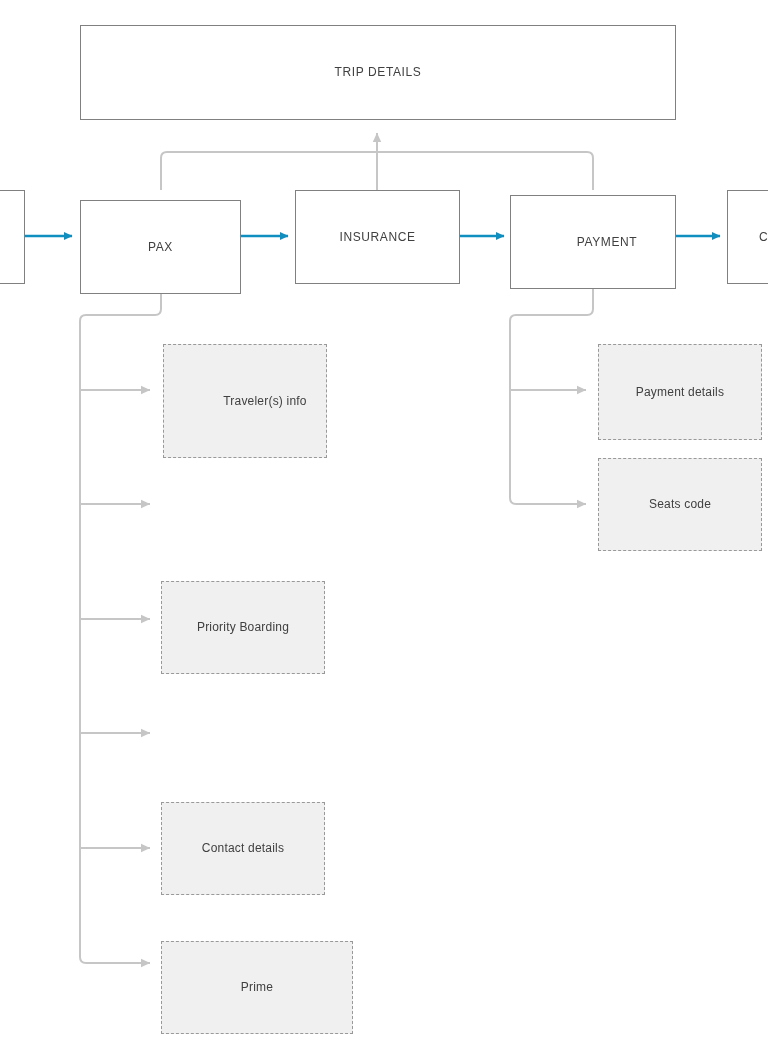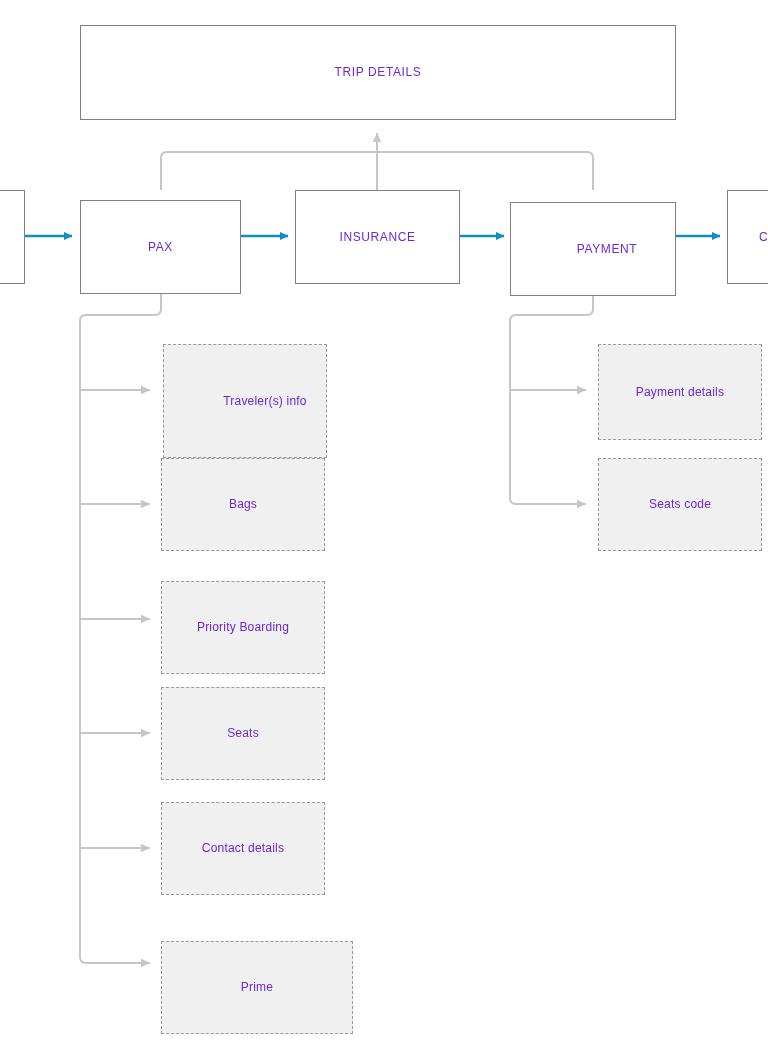--- a/index.html
+++ b/index.html
@@ -39,21 +39,21 @@
   .node-solid {
     background: #ffffff;
     border: 1px solid #808080;
   }
   .node-dashed {
     background: #f0f0f0;
     border: 1px dashed #999999;
   }
   .node-label {
     font-size: 12px;
-    color: #6d28d9;
+    color: #404040;
     line-height: 1.25;
     letter-spacing: 0.2px;
     white-space: nowrap;
   }
   .node-label.wide {
     letter-spacing: 0.6px;
   }
   .node-clipped-left {
     border-left: none;
   }
@@ -114,43 +114,37 @@
   </div>
 
   <div class="node node-solid" style="left:80px; top:200px; width:161px; height:94px;">
     <span class="node-label wide">PAX</span>
   </div>
 
   <div class="node node-solid" style="left:295px; top:190px; width:165px; height:94px;">
     <span class="node-label wide">INSURANCE</span>
   </div>
 
-  <div class="node node-solid" style="left:510px; top:202px; width:166px; height:94px;padding-left:28px;">
+  <div class="node node-solid" style="left:510px; top:195px; width:166px; height:94px;padding-left:28px;">
     <span class="node-label wide">PAYMENT</span>
   </div>
 
   <div class="node node-solid node-clipped-right" style="left:727px; top:190px; width:60px; height:94px; justify-content:flex-start; padding-left:31px;">
     <span class="node-label wide">C</span>
   </div>
 
   <div class="node node-dashed" style="left:163px; top:344px; width:164px; height:114px;padding-left:40px;">
     <span class="node-label">Traveler(s) info</span>
   </div>
 
-  <div class="node node-dashed" style="left:161px; top:458px; width:164px; height:93px;">
-    <span class="node-label">Bags</span>
-  </div>
 
   <div class="node node-dashed" style="left:161px; top:573px; width:164px; height:93px;margin-top:8px;">
     <span class="node-label">Priority Boarding</span>
   </div>
 
-  <div class="node node-dashed" style="left:161px; top:687px; width:164px; height:93px;">
-    <span class="node-label">Seats</span>
-  </div>
 
   <div class="node node-dashed" style="left:161px; top:802px; width:164px; height:93px;">
     <span class="node-label">Contact details</span>
   </div>
 
   <div class="node node-dashed" style="left:161px; top:941px; width:192px; height:93px;text-align:right;">
     <span class="node-label">Prime</span>
   </div>
 
   <div class="node node-dashed" style="left:598px; top:344px; width:164px; height:96px;">

